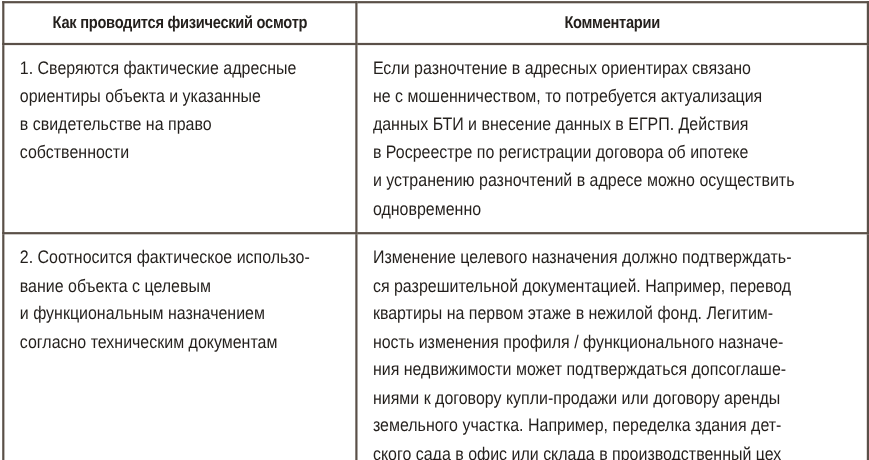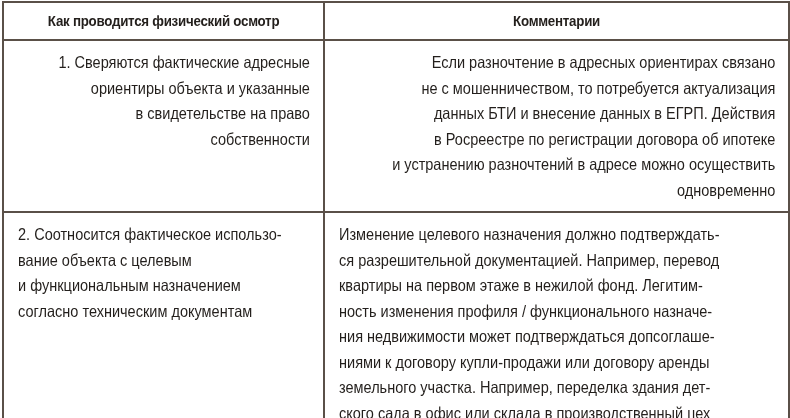--- a/index.html
+++ b/index.html
@@ -47,21 +47,21 @@
       padding: 9px 14px 8px 14px;
       font-size: 16.5px;
       line-height: 25.5px;
     }
     .cell-inner {
       transform: scaleX(0.88);
       transform-origin: left top;
       width: 114%;
       white-space: pre-line;
     }
-    .row1 td { height: 148px; text-align: right; }
+    .row1 td { height: 148px; }
     .row2 td { height: 196px; border-bottom: 2px solid #5a5048; }
   </style>
 </head>
 <body>
 
 <table class="doc-table">
   <colgroup>
     <col class="c1">
     <col class="c2">
   </colgroup>

